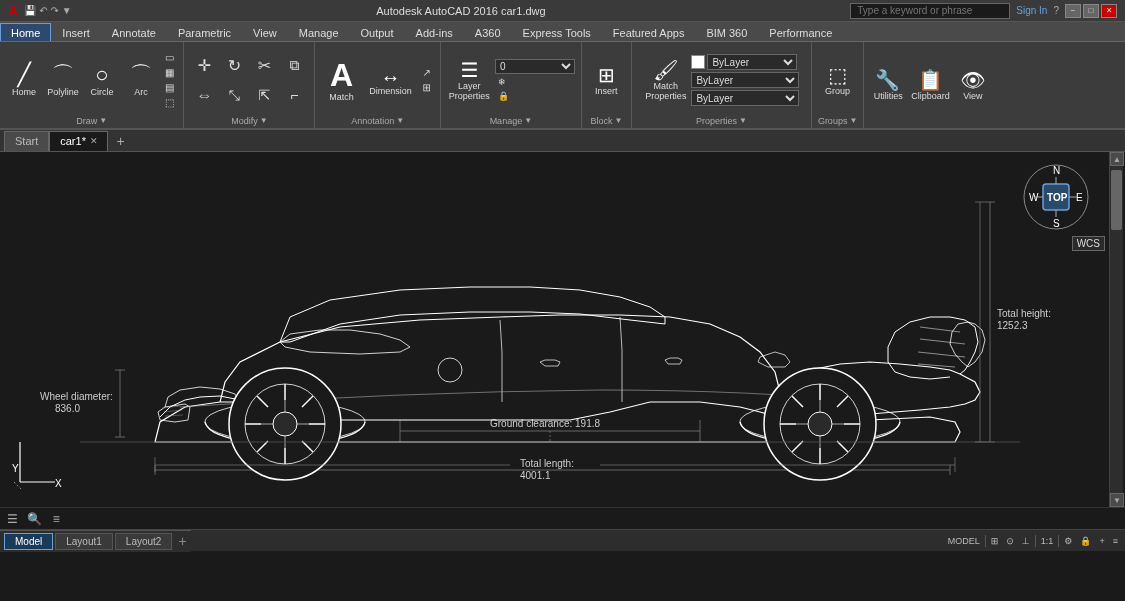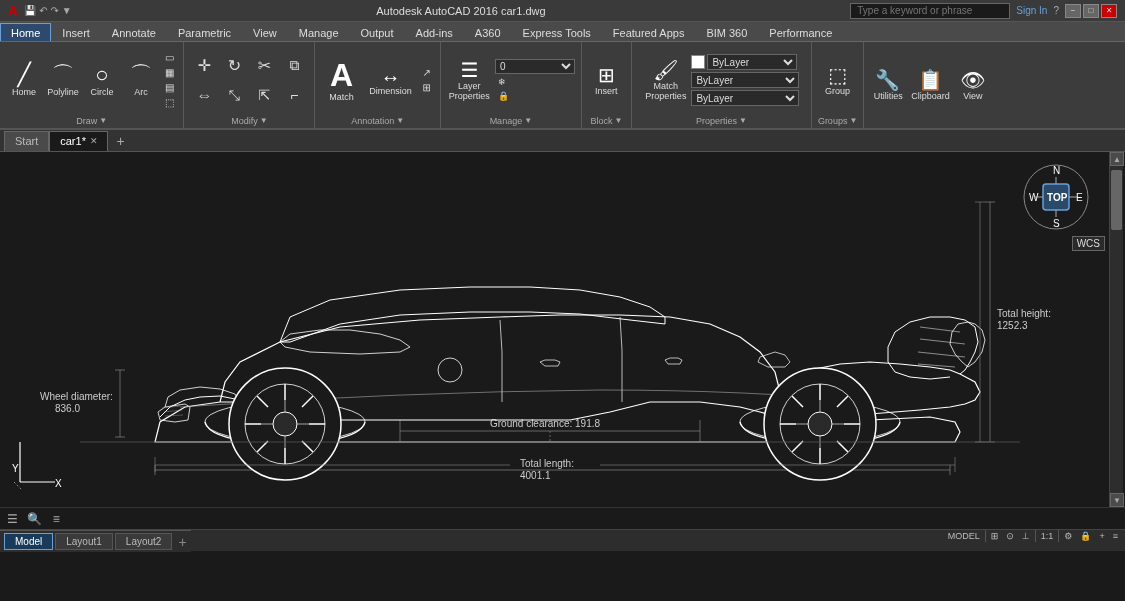--- a/index.html
+++ b/index.html
@@ -670,21 +670,21 @@
   </div>
 </div>
 
 <div id="command-area">
   <span class="cmd-icon-btn">☰</span>
   <span class="cmd-icon-btn">🔍</span>
   <span class="cmd-icon-btn">≡</span>
   <input id="command-input" type="text" placeholder="" style="">
 </div>
 
-<div style="display:flex;align-items:flex-start;background:#2d2d2d;height:22px;border-top:1px solid #444;">
+<div style="display:flex;align-items:center;background:#2d2d2d;height:22px;border-top:1px solid #444;">
   <div id="layout-tabs" style="display:flex;align-items:center;padding-left:4px;gap:2px;height:22px;">
     <div class="layout-tab active">Model</div>
     <div class="layout-tab">Layout1</div>
     <div class="layout-tab">Layout2</div>
     <div class="layout-tab-new">+</div>
   </div>
 
   <div style="flex:1;display:flex;align-items:center;justify-content:flex-end;gap:2px;padding-right:4px;">
     <span class="status-item">MODEL</span>
     <div class="status-sep"></div>

